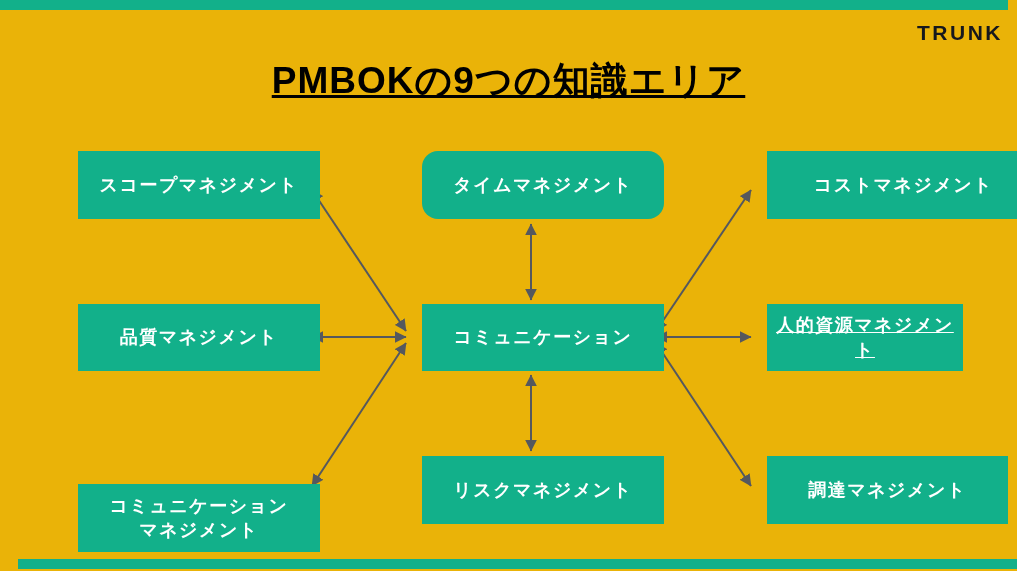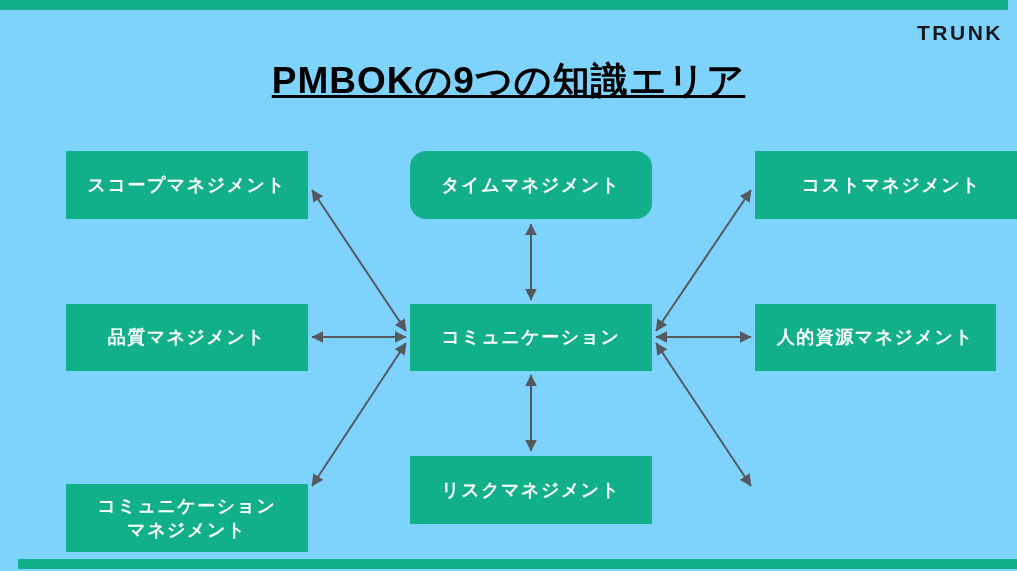--- a/index.html
+++ b/index.html
@@ -1,46 +1,46 @@
 <!DOCTYPE html>
 <html><head>
 <meta charset="utf-8">
 <style>
   html,body { margin:0; padding:0; background:#ffffff; }
   .page {
     position:relative; width:1017px; height:571px; overflow:hidden;
-    background:#7dd3fc;
+    background:#eab308;
     font-family:"Liberation Sans","DejaVu Sans",sans-serif;
     --green:#12b08a; --arrow:#55585e;
   }
   .bar { position:absolute; background:var(--green,#12b08a); height:10px; }
   .bar-top { top:0; left:0; width:1008px; }
   .bar-bottom { top:559px; left:18px; right:0; }
   .brand {
     position:absolute; top:21px; right:14px;
     font-size:21px; font-weight:bold; letter-spacing:2.5px; color:#16181d;
   }
   .title {
     position:absolute; top:56px; left:0; width:100%;
     text-align:center; font-size:37px; font-weight:bold; color:#000;
     letter-spacing:1px;
     text-decoration:underline;
   }
   .node {
     position:absolute; background:var(--green,#12b08a); color:#ffffff;
     display:flex; align-items:center; justify-content:center;
     text-align:center; font-weight:bold; font-size:18px;
-    letter-spacing:1.5px; line-height:1.35; white-space:pre-line;
+    letter-spacing:1.5px; line-height:1.35; white-space:pre-line;margin-left:12px;
   }
   .n-scope   { left:66px;  top:151px; width:242px; height:68px; }
   .n-time    { left:410px; top:151px; width:242px; height:68px;border-radius:16px; }
   .n-cost    { left:755px; top:151px; width:273px; height:68px; }
   .n-quality { left:66px;  top:304px; width:242px; height:67px; }
   .n-center  { left:410px; top:304px; width:242px; height:67px; }
-  .n-hr      { left:755px; top:304px; width:241px; height:67px; }
+  .n-hr      { left:755px; top:304px; width:196px; height:67px;text-decoration:underline; }
   .n-comm    { left:66px;  top:484px; width:242px; height:68px; }
   .n-risk    { left:410px; top:456px; width:242px; height:68px; }
   .n-proc    { left:755px; top:456px; width:241px; height:68px; }
   .arrows { position:absolute; top:0; left:0; width:1017px; height:571px; }
   .arrows line { stroke:var(--arrow,#55585e); stroke-width:2; }
 </style>
 </head>
 <body>
 
 <div class="page" style="--green: #12b08a; --arrow: #55585e;">
@@ -69,14 +69,15 @@
 
   <div class="node n-scope">スコープマネジメント</div>
   <div class="node n-time">タイムマネジメント</div>
   <div class="node n-cost">コストマネジメント</div>
   <div class="node n-quality">品質マネジメント</div>
   <div class="node n-center">コミュニケーション</div>
   <div class="node n-hr">人的資源マネジメント</div>
   <div class="node n-comm">コミュニケーション
 マネジメント</div>
   <div class="node n-risk">リスクマネジメント</div>
+  <div class="node n-proc">調達マネジメント</div>
 
 </div>
 
 </body></html>

